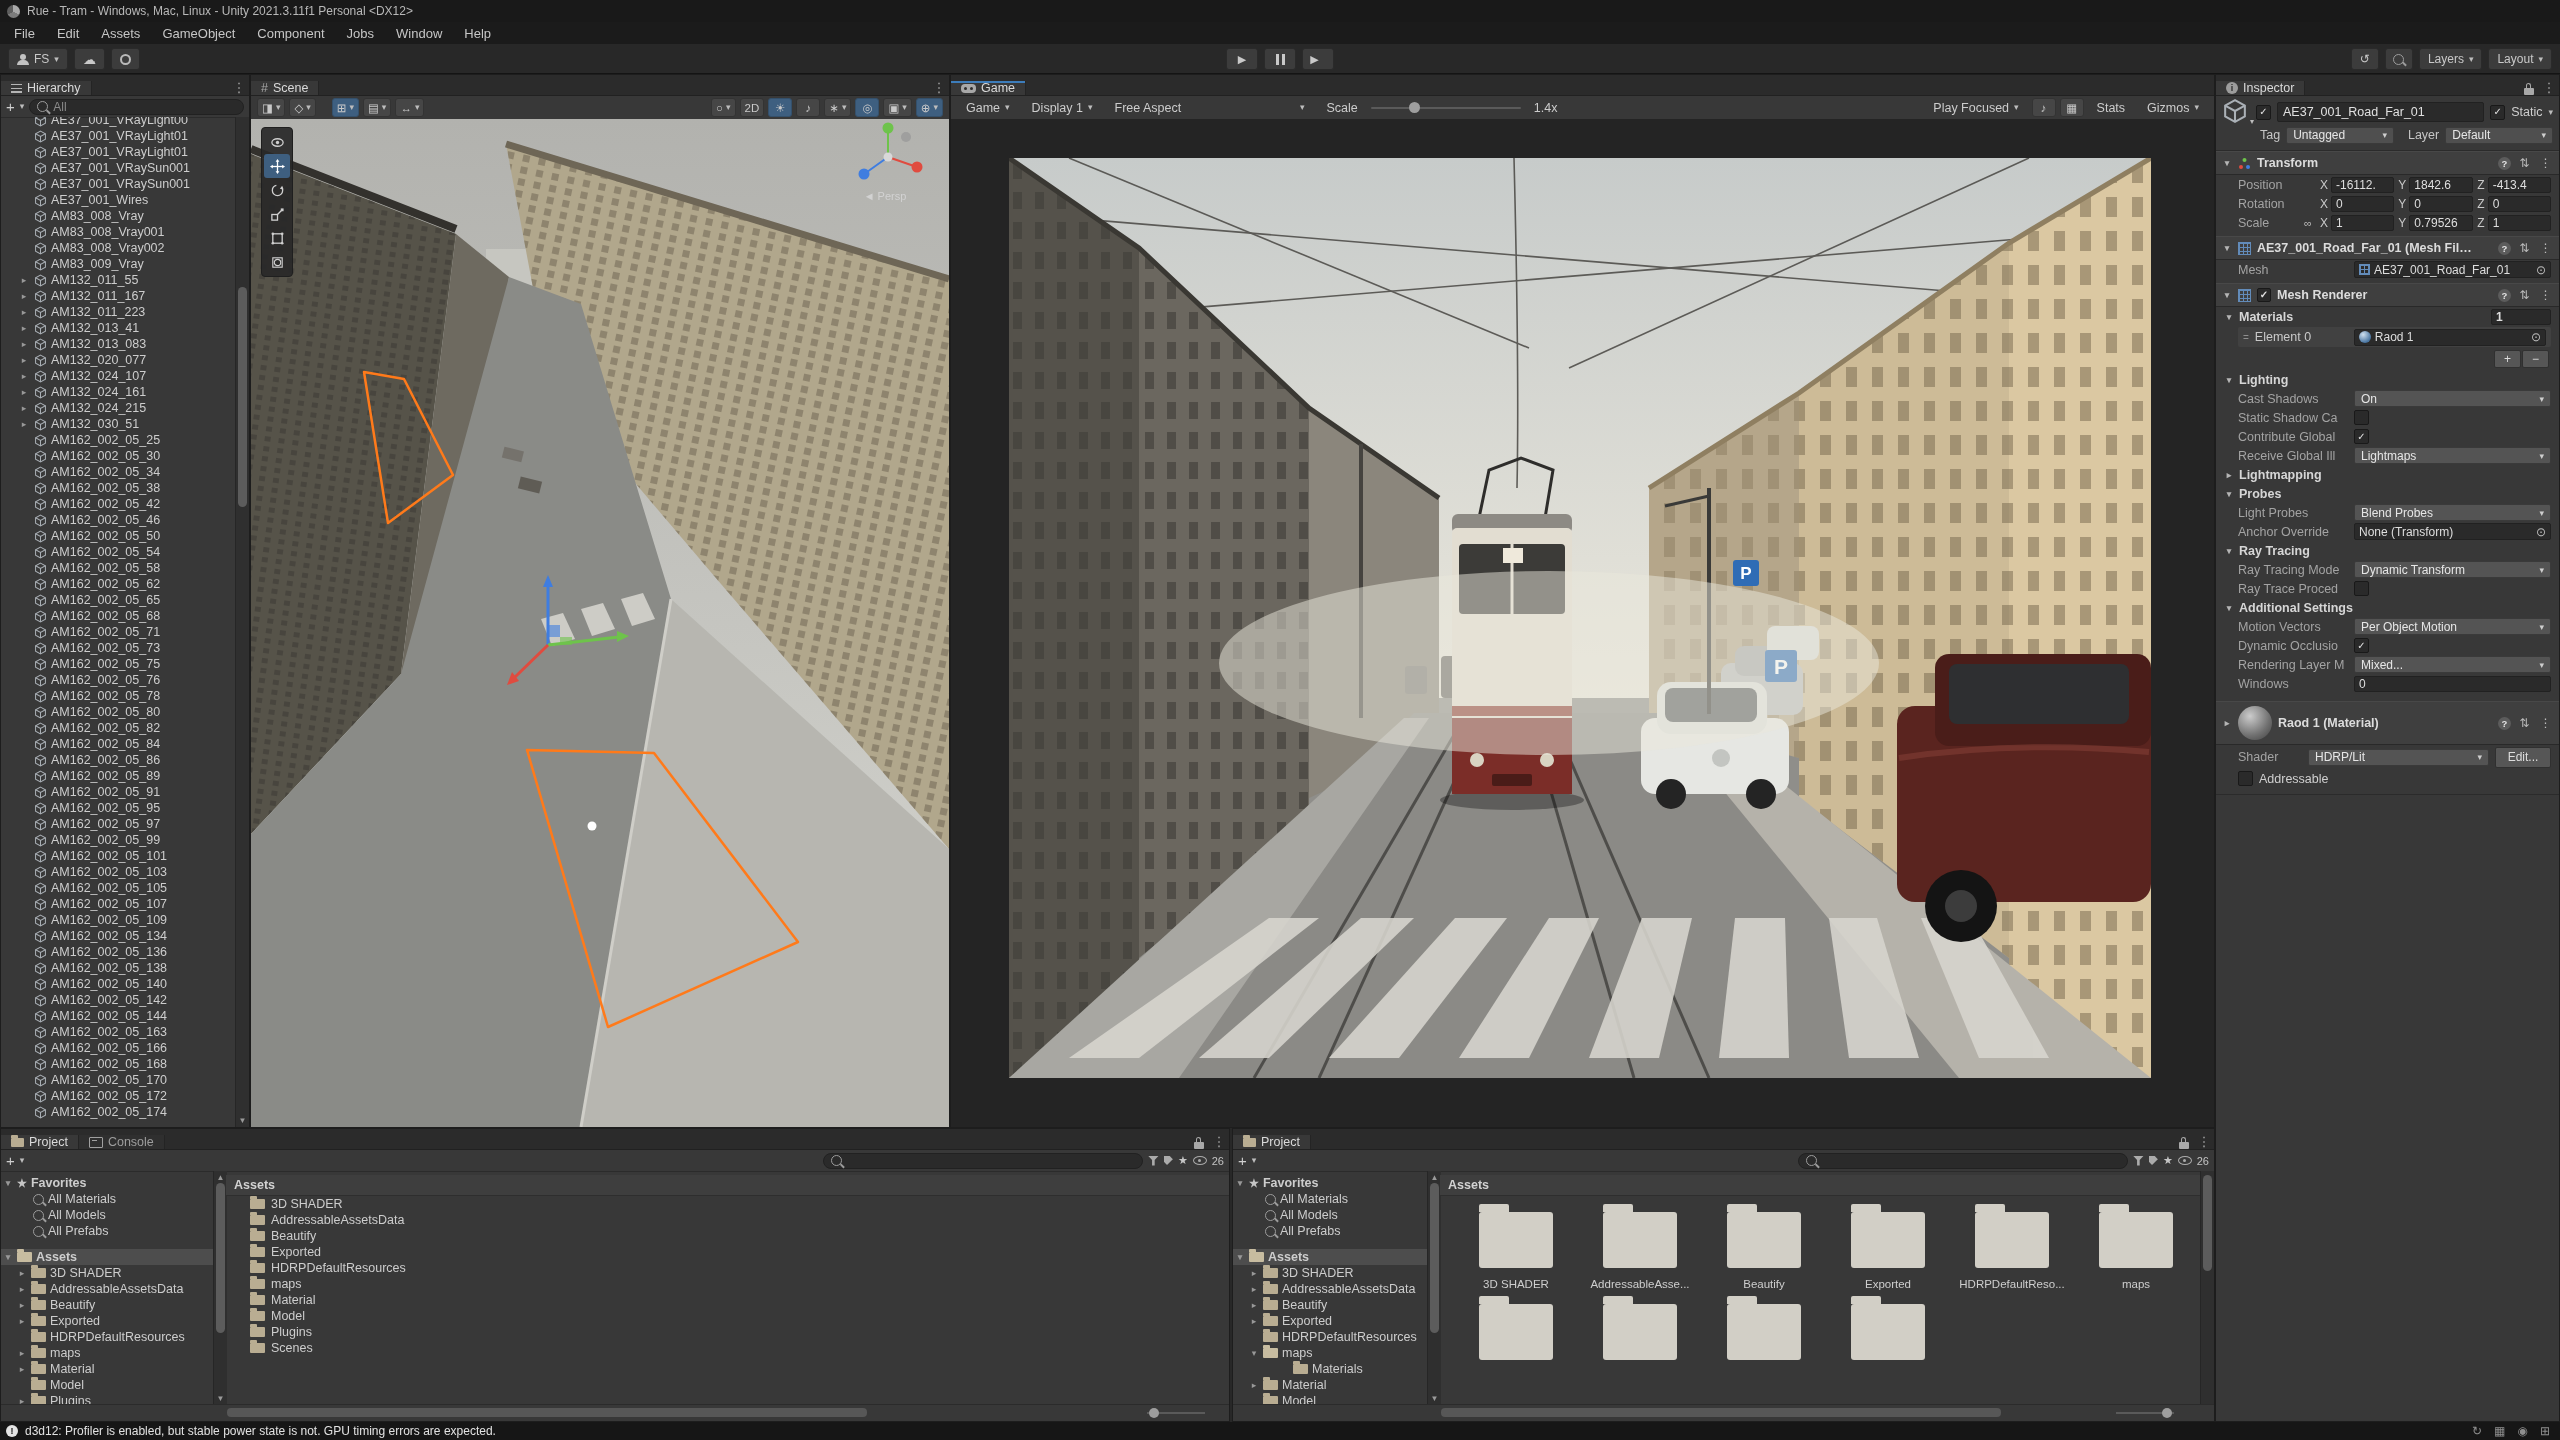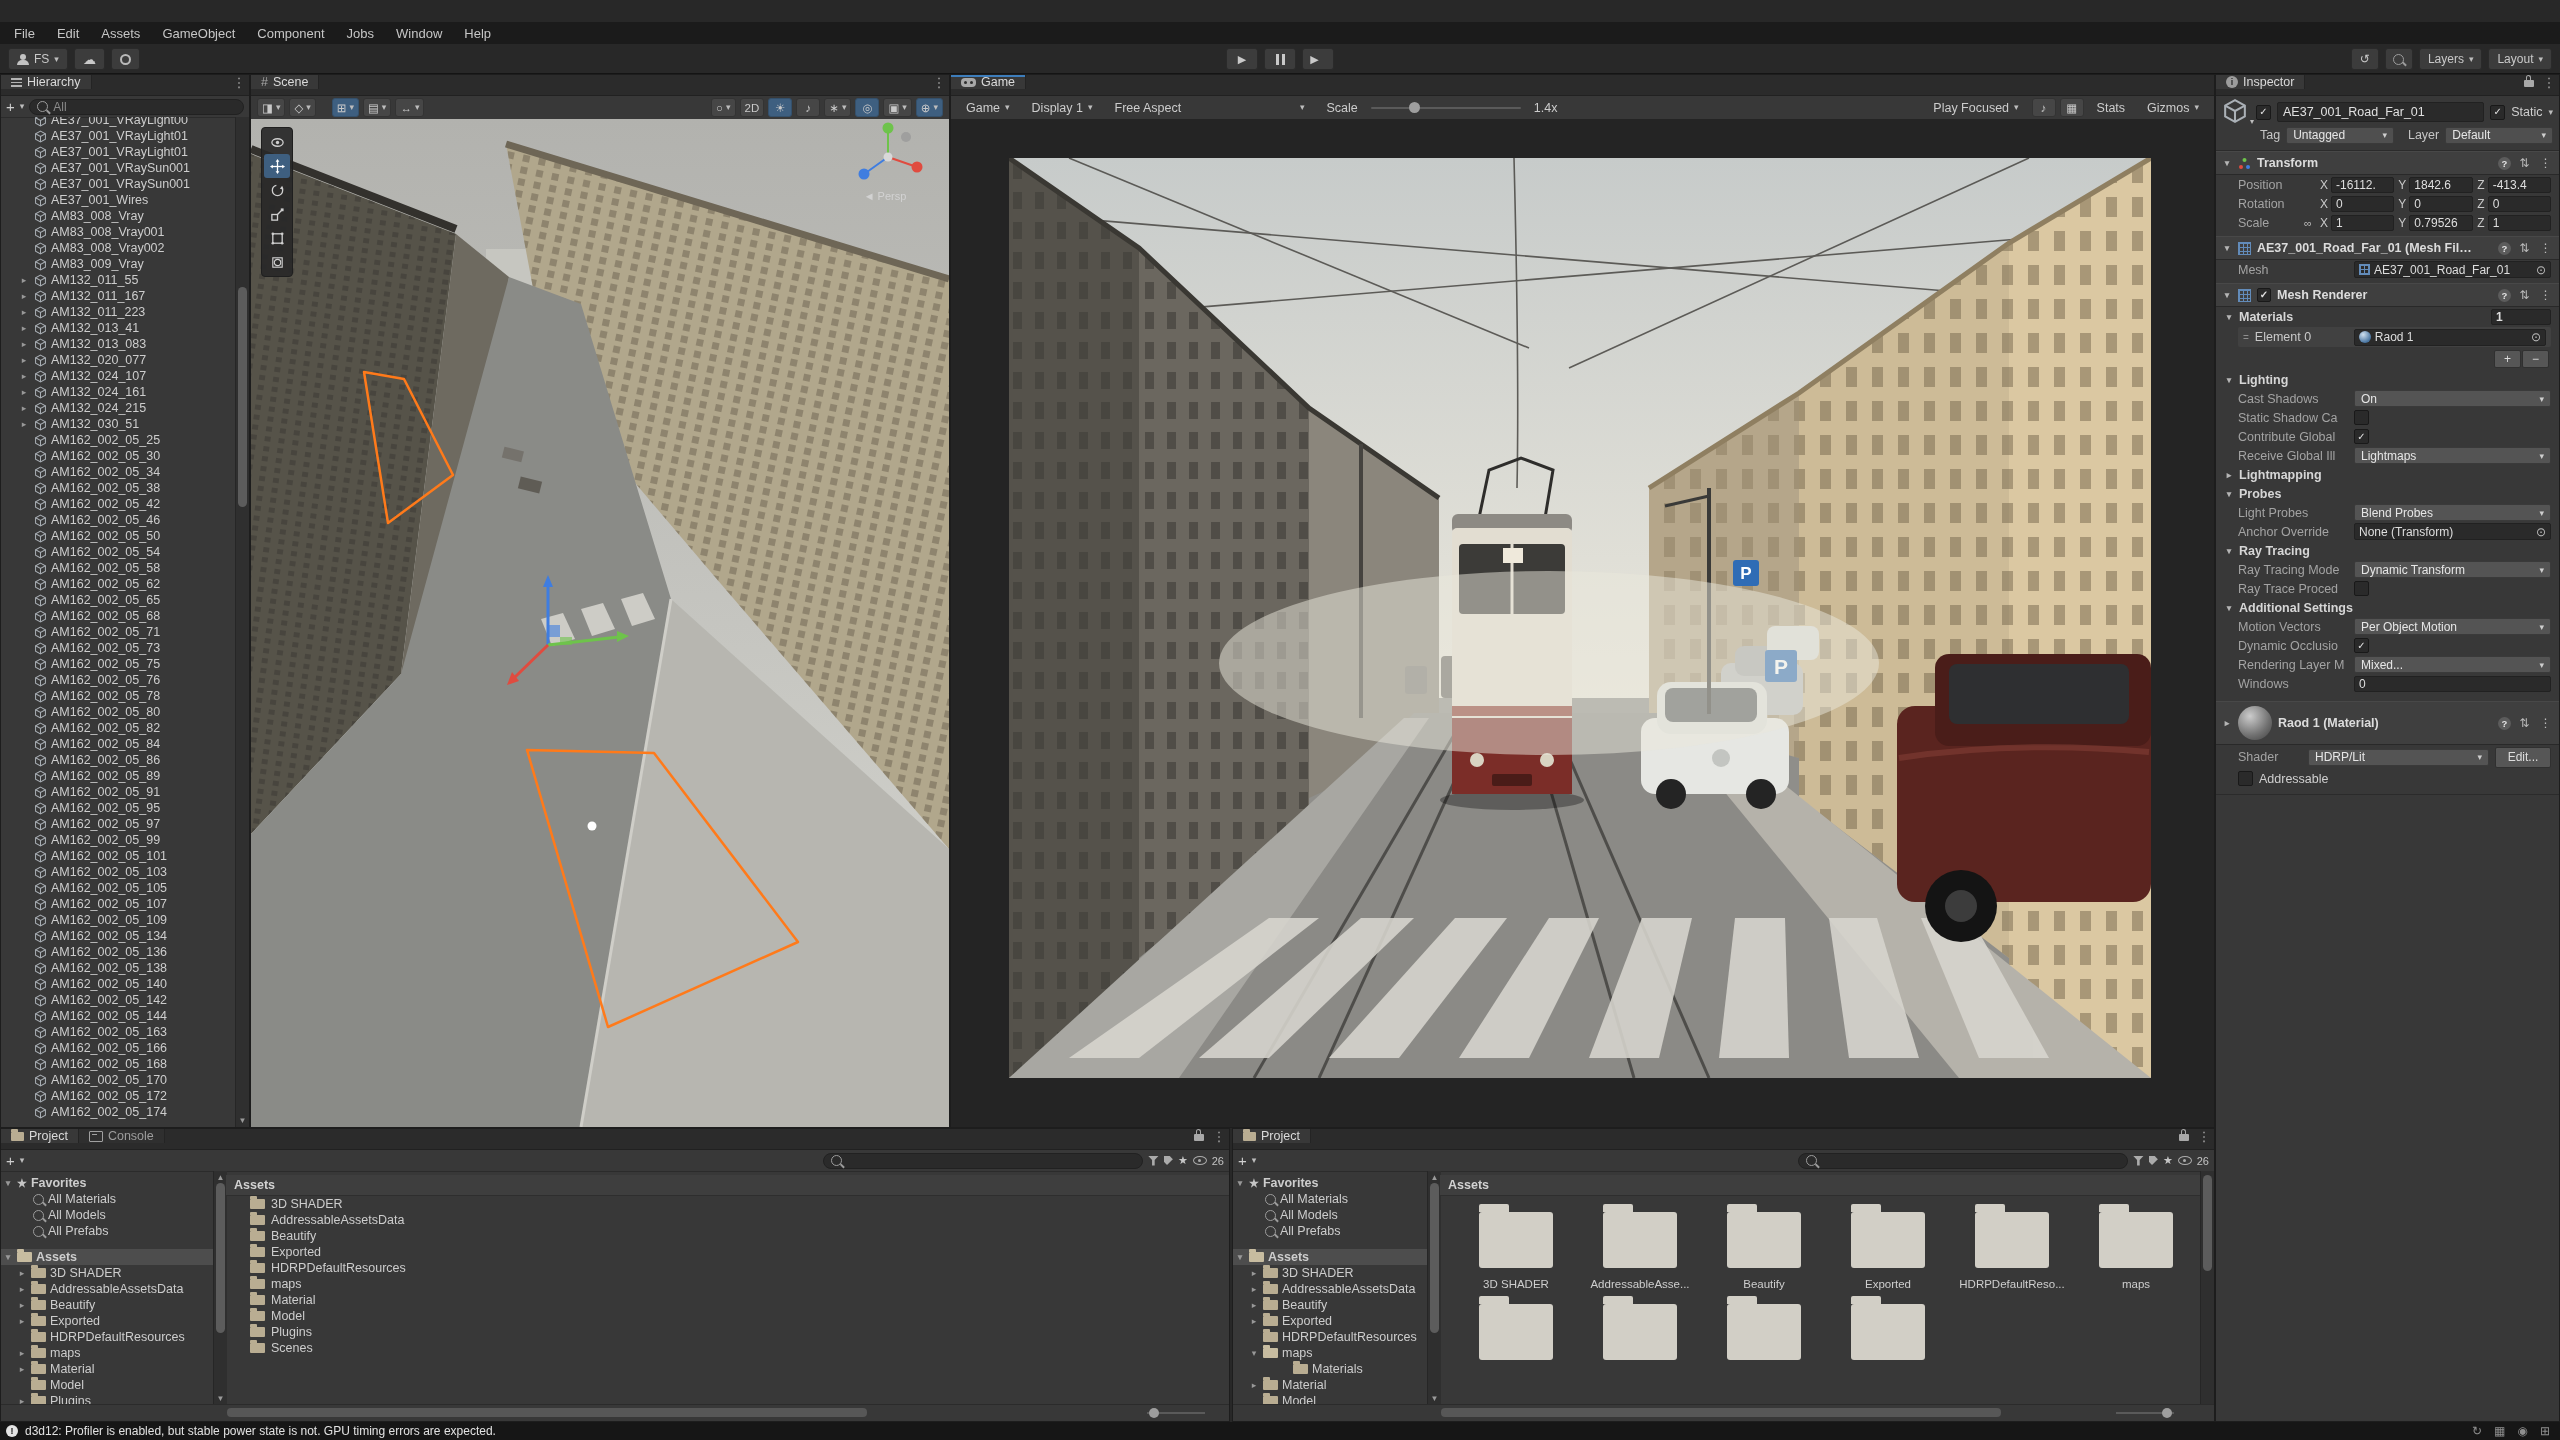--- a/index.html
+++ b/index.html
@@ -18,21 +18,21 @@
   .person::before{content:"";position:absolute;left:3px;top:0;width:6px;height:6px;border-radius:50%;background:#c3c3c3}
   .person::after{content:"";position:absolute;left:0;bottom:0;width:12px;height:5px;border-radius:6px 6px 0 0;background:#c3c3c3}
   .ring{width:11px;height:11px;border:2px solid #b9b9b9;border-radius:50%;box-sizing:border-box}
   .pausebars{display:flex;gap:3px}
   .pausebars span{width:3px;height:11px;background:#c9c9c9}
   .stepbar{width:2px;height:11px;background:#c9c9c9;margin-left:2px}
   .mag{width:9px;height:9px;border:1.5px solid #9c9c9c;border-radius:50%;position:relative;flex:none}
   .mag::after{content:"";position:absolute;width:5px;height:1.5px;background:#9c9c9c;transform:rotate(45deg);right:-4px;bottom:-1px}
   
   .panel{position:absolute;background:#383838;border:1px solid #1d1d1d;box-sizing:border-box}
-  .tabbar{height:20px;background:#2b2b2b;display:flex;align-items:flex-start;border-bottom:1px solid #212121}
+  .tabbar{height:20px;background:#2b2b2b;display:flex;align-items:flex-end;border-bottom:1px solid #212121}
   .tab{display:flex;align-items:center;gap:5px;padding:0 10px;font-size:12.5px;color:#9d9d9d;background:#2f2f2f;border-right:1px solid #242424;position:relative}
   .tab.active{background:#383838;color:#dadada}
   .tab.focused::before{content:"";position:absolute;left:0;right:0;top:0;height:2px;background:#3d7dbb}
   .tabspace{flex:1}
   .tbic{width:20px;display:flex;align-items:center;justify-content:center;color:#a8a8a8;font-size:13px}
   .ptool{height:22px;background:#383838;border-bottom:1px solid #2b2b2b;display:flex;align-items:center;padding:0 5px;gap:5px;box-sizing:border-box}
   .plus{font-size:15px;color:#cfcfcf;line-height:1}
   .searchbox{height:16px;background:#2a2a2a;border:1px solid #212121;border-radius:8px;display:flex;align-items:center;gap:5px;padding:0 7px;color:#8a8a8a;font-size:12px;box-sizing:border-box}
   .vscroll{position:absolute;background:#2f2f2f;border-left:1px solid #262626}
   .vthumb{position:absolute;left:2px;right:2px;background:#5c5c5c;border-radius:5px}
@@ -130,20 +130,24 @@
   .gpad::before{content:"";position:absolute;left:3px;top:3px;width:3px;height:3px;background:#2e2e2e;border-radius:50%}
   .gpad::after{content:"";position:absolute;right:3px;top:3px;width:3px;height:3px;background:#2e2e2e;border-radius:50%}
   .hamb{width:11px;height:9px;flex:none;background:linear-gradient(#b5b5b5 0 1.5px,transparent 1.5px 3.6px,#b5b5b5 3.6px 5.1px,transparent 5.1px 7.2px,#b5b5b5 7.2px 8.7px,transparent 8.7px)}
   .infoico{width:12px;height:12px;border-radius:50%;background:#9c9c9c;color:#2b2b2b;font-size:9px;font-weight:bold;display:flex;align-items:center;justify-content:center;flex:none}
 </style>
 </head>
 <body>
 
 <div id="app">
 
+  <div class="abs titlebar">
+    <span class="unity-logo"></span>
+    <span>Rue - Tram - Windows, Mac, Linux - Unity 2021.3.11f1 Personal &lt;DX12&gt;</span>
+  </div>
 
   <div class="abs menubar" id="menubar">
       <span class="menu-item">File</span>
       <span class="menu-item">Edit</span>
       <span class="menu-item">Assets</span>
       <span class="menu-item">GameObject</span>
       <span class="menu-item">Component</span>
       <span class="menu-item">Jobs</span>
       <span class="menu-item">Window</span>
       <span class="menu-item">Help</span>

